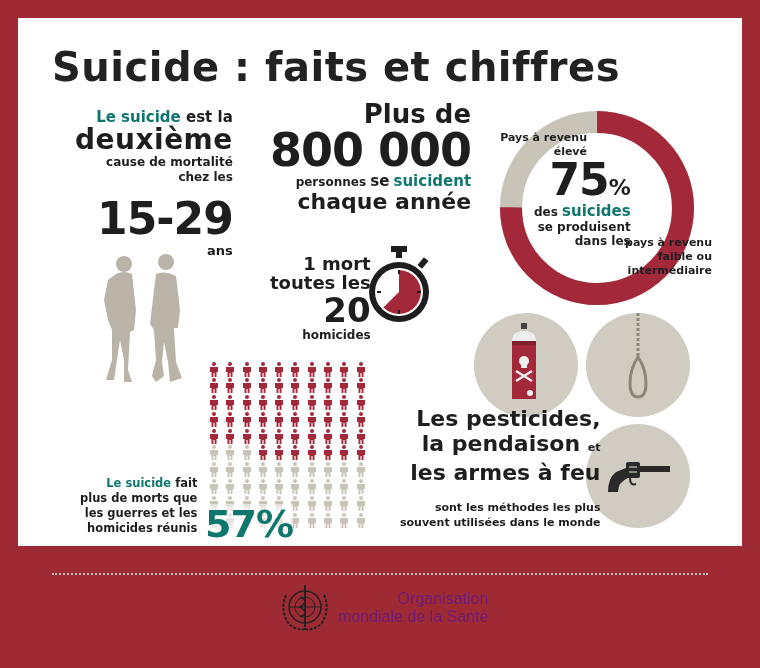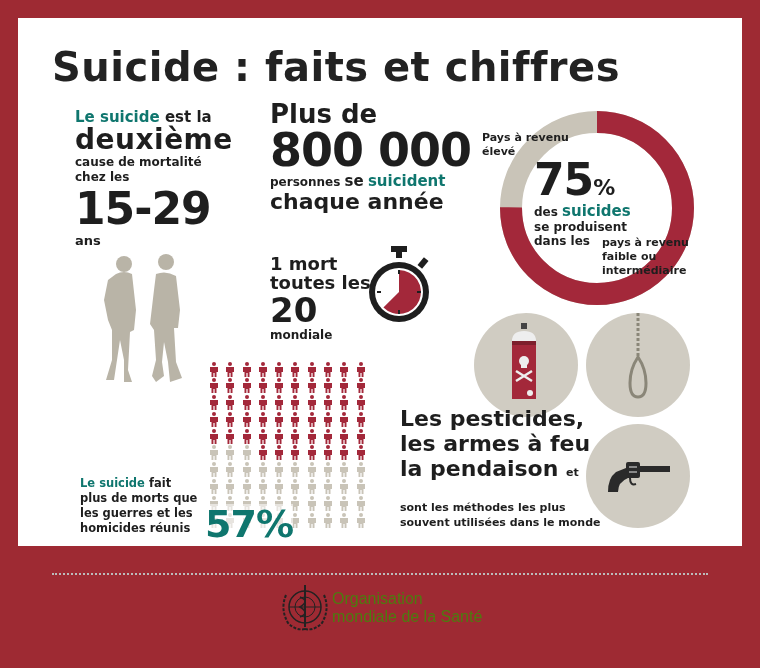--- a/index.html
+++ b/index.html
@@ -1,17 +1,17 @@
 <!DOCTYPE html>
 <html><head>
 <meta charset="utf-8">
 <style>
   html,body{margin:0;padding:0;}
   body{width:760px;height:668px;background:#9e2a33;font-family:"DejaVu Sans",sans-serif;position:relative;overflow:hidden;}
-  .card{position:absolute;left:18px;top:18px;width:724px;height:528px;background:#fff;}
+  .card{position:absolute;left:18px;top:18px;width:724px;height:528px;background:#fff;text-align:right;}
   .abs{position:absolute;}
   .red{color:#0f766e;}
   .dark{color:#1e1e1e;}
   .b{font-weight:bold;}
   h1{position:absolute;left:34px;top:26px;margin:0;font-size:40px;font-weight:bold;color:#222;letter-spacing:0.5px;}
   .lh1{line-height:1;}
   .grid{position:absolute;left:188px;top:343px;display:grid;grid-template-columns:repeat(10,16.3px);grid-auto-rows:16.8px;}
   .person{width:16px;height:16px;display:flex;align-items:center;justify-content:center;}
   .circle{position:absolute;width:104px;height:104px;border-radius:50%;background:#d0ccc2;}
   .dotted{position:absolute;left:34px;top:555px;width:656px;border-top:2px dotted #bbb;}
@@ -24,21 +24,21 @@
   <h1>Suicide : faits et chiffres</h1>
 
   <div class="abs" style="left:57px;top:92px;">
     <div style="font-size:15px;font-weight:bold;" class="lh1">
       <span class="red">Le suicide</span>
       <span class="dark">est la</span>
     </div>
     <div class="dark b" style="font-size:28px;line-height:30px;letter-spacing:0.5px;">deuxième</div>
     <div class="dark b" style="font-size:12px;line-height:15px;">cause de mortalité</div>
     <div class="dark b" style="font-size:12px;line-height:15px;">chez les</div>
-    <div class="dark b" style="font-size:44px;line-height:48px;letter-spacing:-1px;margin-top:0;">15-29</div>
+    <div class="dark b" style="font-size:44px;line-height:48px;letter-spacing:-1px;margin-top:10px;">15-29</div>
     <div class="dark b" style="font-size:13px;">ans</div>
   </div>
 
   <svg class="abs" style="left:80px;top:232px;" width="95" height="140" viewBox="0 0 95 140">
     <g fill="#b9b4a7">
       <circle cx="26" cy="14" r="8"></circle>
       <path d="M18 24 Q26 20 34 24 L38 60 L36 80 L32 82 L30 120 L34 132 L26 132 L26 110 L22 90 L16 130 L8 130 L14 110 L14 80 L10 70 L6 50 L10 30 Z"></path>
       <circle cx="68" cy="12" r="8"></circle>
       <path d="M58 24 Q68 20 78 26 L82 60 L80 78 L76 78 L78 112 L84 128 L72 132 L70 112 L66 92 L64 112 L66 126 L58 132 L54 126 L58 110 L56 80 L52 74 L56 40 Z"></path>
     </g>
@@ -52,21 +52,21 @@
       <span class="dark" style="font-size:15px;">se</span>
       <span class="red" style="font-size:15px;">suicident</span>
     </div>
     <div class="dark b" style="font-size:22px;line-height:24px;">chaque année</div>
   </div>
 
   <div class="abs" style="left:252px;top:220px;">
     <div class="dark b" style="font-size:18px;line-height:19px;margin-top:16px;">1 mort</div>
     <div class="dark b" style="font-size:18px;line-height:19px;">toutes les</div>
     <div class="dark b" style="font-size:34px;line-height:36px;">20</div>
-    <div class="dark b" style="font-size:12px;line-height:14px;">mondiale</div>
+    <div class="dark b" style="font-size:12px;line-height:14px;">homicides</div>
   </div>
 
   <svg class="abs" style="left:346px;top:226px;" width="72" height="80" viewBox="0 0 72 80">
     <rect x="27" y="2" width="16" height="6" fill="#1e1e1e"></rect>
     <rect x="32" y="6" width="6" height="8" fill="#1e1e1e"></rect>
     <rect x="56" y="14" width="6" height="10" fill="#1e1e1e" transform="rotate(40 59 19)"></rect>
     <circle cx="35" cy="48" r="30" fill="#1e1e1e"></circle>
     <circle cx="35" cy="48" r="24" fill="#fff"></circle>
     <path d="M35 48 L35 26 A22 22 0 1 1 19.4 63.6 Z" fill="#a3283a"></path>
     <rect x="34" y="26" width="2" height="4" fill="#1e1e1e"></rect>
@@ -732,35 +732,35 @@
       <rect x="40" y="38" width="14" height="16" rx="2" fill="#2a2a2a"></rect>
       <rect x="43" y="42" width="8" height="2" fill="#888"></rect>
       <rect x="43" y="47" width="8" height="2" fill="#888"></rect>
       <path d="M40 44 L30 48 Q22 54 22 68 L32 68 Q32 58 42 54 Z" fill="#2a2a2a"></path>
       <path d="M44 54 Q44 62 50 60" fill="none" stroke="#2a2a2a" stroke-width="2"></path>
     </svg>
   </div>
 
   <div class="abs" style="left:382px;top:388px;">
     <div class="dark b" style="font-size:22px;line-height:25px;">Les pesticides,</div>
+    <div class="dark b" style="font-size:22px;line-height:25px;"><span>la pendaison</span> <span style="font-size:11px;">et</span></div>
     <div class="dark b" style="font-size:22px;line-height:25px;">les armes à feu</div>
-    <div class="dark b" style="font-size:22px;line-height:25px;"><span>la pendaison</span> <span style="font-size:11px;">et</span></div>
     <div class="dark b" style="font-size:11px;line-height:15px;margin-top:15px;">sont les méthodes les plus</div>
     <div class="dark b" style="font-size:11px;line-height:15px;">souvent utilisées dans le monde</div>
   </div>
 
   <div class="dotted"></div>
   <div class="abs" style="left:260px;top:565px;display:flex;align-items:center;">
     <svg width="54" height="50" viewBox="0 0 54 50">
       <circle cx="27" cy="24" r="16" fill="none" stroke="#222" stroke-width="1.5"></circle>
       <circle cx="27" cy="24" r="10" fill="none" stroke="#222" stroke-width="1"></circle>
       <line x1="11" y1="24" x2="43" y2="24" stroke="#222" stroke-width="1"></line>
       <line x1="27" y1="2" x2="27" y2="44" stroke="#222" stroke-width="2"></line>
       <path d="M22 14 Q32 18 22 24 Q32 30 22 34" fill="none" stroke="#222" stroke-width="1.6"></path>
       <path d="M8 12 Q2 26 10 40 Q18 48 27 46" fill="none" stroke="#222" stroke-width="2" stroke-dasharray="3 1.5"></path>
       <path d="M46 12 Q52 26 44 40 Q36 48 27 46" fill="none" stroke="#222" stroke-width="2" stroke-dasharray="3 1.5"></path>
     </svg>
-    <div style="font-family:'Liberation Sans',sans-serif;font-size:16px;line-height:18px;color:#4d7c0f;">
+    <div style="margin-left:6px;font-family:'Liberation Sans',sans-serif;font-size:16px;line-height:18px;color:#701a75;">
       <div>Organisation</div>
       <div>mondiale de la Santé</div>
     </div>
   </div>
 </div>
 
 </body></html>

